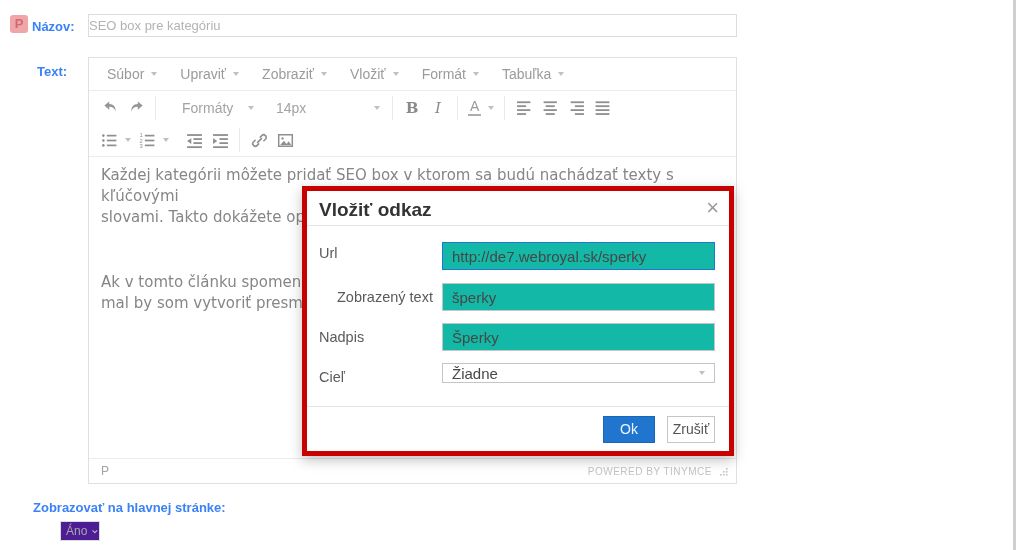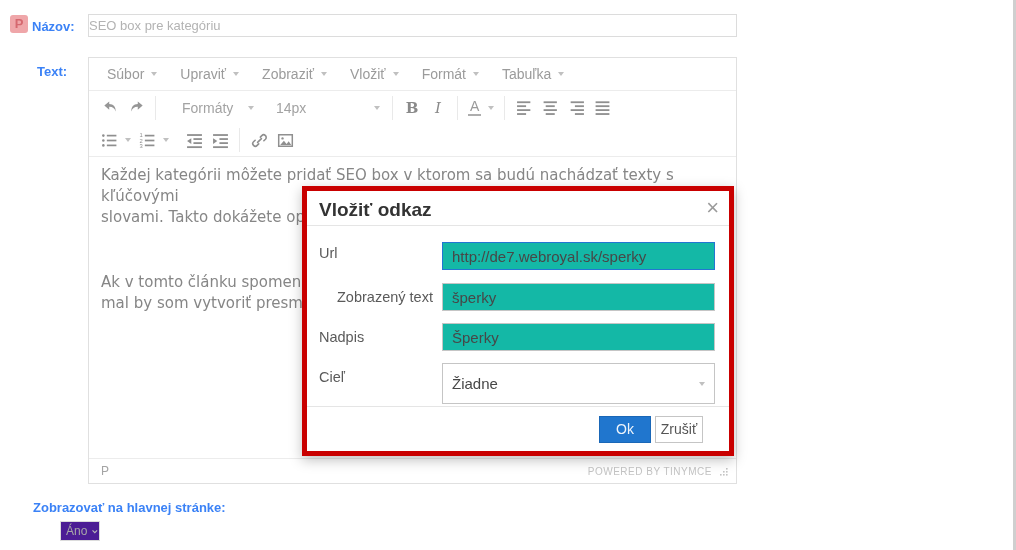--- a/index.html
+++ b/index.html
@@ -100,29 +100,29 @@
   .drow label { font-size: 14.5px; color: #5a5a5a; line-height: 28px; display: block; }
   .drow-url { top: 48px; } .drow-text { top: 92px; margin-left: 18px; }
   .drow-nadpis { top: 132px; } .drow-ciel { top: 172px; }
   .dinput {
     position: absolute; left: 135px; top: 51px; width: 273px; height: 28px;
     border: 1px solid #c5c5c5; font: 15px "Liberation Sans", sans-serif;
     color: #474747; padding: 0 9px; outline: none; background: #14b8a6;
   }
   .dinput.focused { border: 1px solid #2276d2; }
   .dselect {
-    position: absolute; left: 135px; top: 172px; width: 273px; height: 41px;
+    position: absolute; left: 135px; top: 172px; width: 273px; height: 20px;
     border: 1px solid #c5c5c5; display: flex; align-items: center;
     justify-content: space-between; padding: 0 9px;
     font: 15px "Liberation Sans", sans-serif; color: #474747; background: #fff;
   }
   .dlg-footer {
     position: absolute; left: 0; bottom: 0; width: 100%; height: 45px;
     border-top: 1px solid #e5e5e5; display: flex; align-items: center;
-    justify-content: flex-end; gap: 4px; padding-right: 26px;
+    justify-content: flex-end; gap: 12px; padding-right: 14px;
   }
   .btn-ok {
     width: 52px; height: 27px; background: #2076ce; border: 1px solid #1a67b7;
     color: #eef4fb; font-size: 14px; cursor: pointer;
   }
   .btn-cancel {
     width: 48px; height: 27px; background: #fff; border: 1px solid #c5c5c5;
     color: #555; font-size: 14px; cursor: pointer;
   }
 

